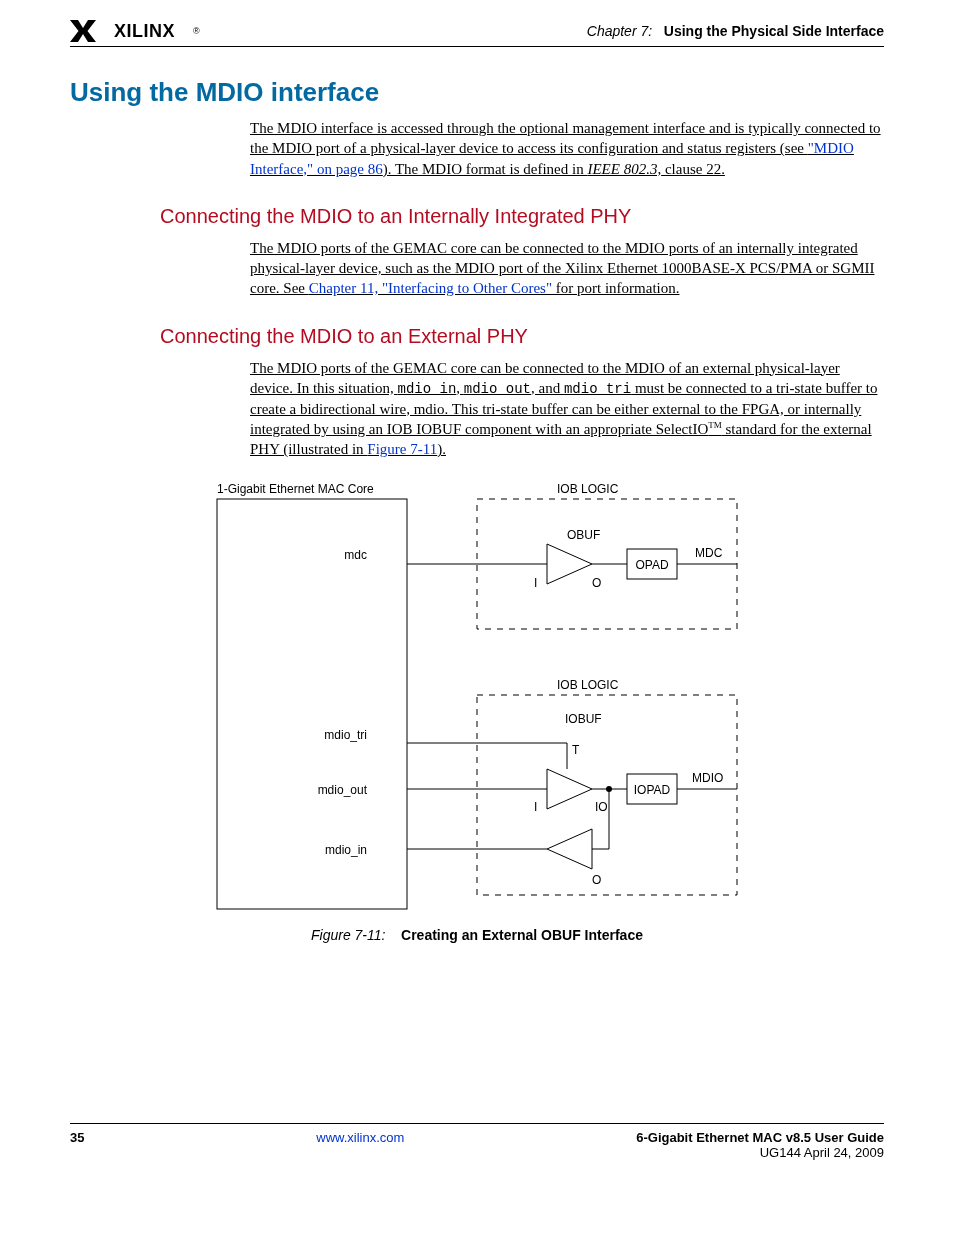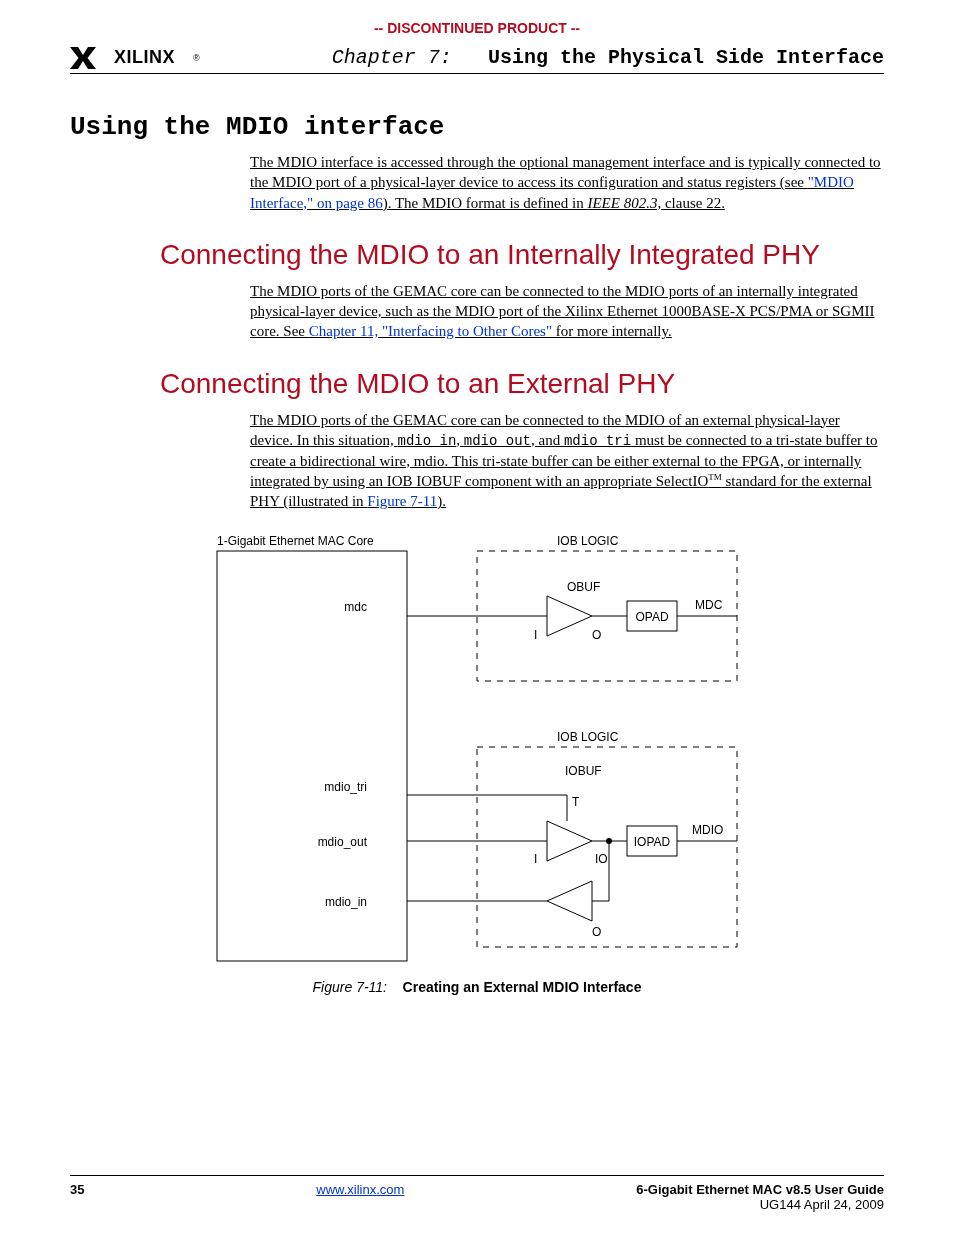--- a/index.html
+++ b/index.html
@@ -37,46 +37,46 @@
   .logo-word {
     font-size: 18px;
     font-weight: 700;
     letter-spacing: 0.5px;
   }
   .logo-r {
     font-size: 9px;
     vertical-align: super;
   }
   .chapter-ref {
-    font-family: Liberation Mono, monospace;
-    font-size: 20px;
+    font-family: Liberation Sans, sans-serif;
+    font-size: 14px;
   }
   .chapter-ref .chap-label {
     font-style: italic;
   }
   .chapter-ref .chap-title {
     font-weight: bold;
   }
   hr.rule {
     border: none;
     border-top: 1.5px solid #000;
     margin: 4px 0 30px 0;
   }
   h1.section {
-    font-family: Liberation Mono, monospace;
-    color: #000000;
+    font-family: Liberation Sans, sans-serif;
+    color: #0369a1;
     font-weight: bold;
     font-size: 26px;
-    margin: 38px 0 10px 0;
+    margin: 30px 0 10px 0;
   }
   h2.subsection {
     font-family: Arial, Helvetica, sans-serif;
     color: #b50b20;
     font-weight: normal;
-    font-size: 28px;
+    font-size: 20px;
     margin: 26px 0 10px 90px;
   }
   p.body {
     margin: 10px 0 10px 180px;
     font-size: 15px;
     line-height: 1.35;
     text-decoration: underline;
   }
   .link {
     color: #0033cc;
@@ -119,34 +119,32 @@
     display: flex;
     justify-content: space-between;
     font-family: Arial, Helvetica, sans-serif;
     font-size: 13px;
   }
   .footer-row .pg {
     font-weight: bold;
   }
   .footer-row .url {
     color: #0033cc;
-    text-decoration: underline;
   }
   .footer-right {
     text-align: right;
   }
   .footer-right .title {
     font-weight: bold;
   }
 </style>
 </head>
 <body>
 
 <div class="page">
-  <div class="banner">-- DISCONTINUED PRODUCT --</div>
 
   <div class="header-row">
     <div class="logo">
       <svg width="26" height="22" viewBox="0 0 26 22">
         <polygon points="0,0 8,0 13,8 18,0 26,0 17.5,11 26,22 18,22 13,14 8,22 0,22 8.5,11" fill="#000"></polygon>
       </svg>
       <span class="logo-word">XILINX</span>
         <span class="logo-r">®</span>
     </div>
     <div class="chapter-ref">
@@ -159,21 +157,21 @@
 
   <h1 class="section">Using the MDIO interface</h1>
 
   <p class="body">
     <span>The MDIO interface is accessed through the optional management interface and is typically connected to the MDIO port of a physical-layer device to access its configuration and status registers (see </span><span class="link">"MDIO Interface," on page 86</span><span>). The MDIO format is defined in </span><span class="ital">IEEE 802.3,</span><span> clause 22.</span>
   </p>
 
   <h2 class="subsection">Connecting the MDIO to an Internally Integrated PHY</h2>
 
   <p class="body">
-    <span>The MDIO ports of the GEMAC core can be connected to the MDIO ports of an internally integrated physical-layer device, such as the MDIO port of the Xilinx Ethernet 1000BASE-X PCS/PMA or SGMII core. See </span><span class="link">Chapter 11, "Interfacing to Other Cores"</span><span> for more internally.</span>
+    <span>The MDIO ports of the GEMAC core can be connected to the MDIO ports of an internally integrated physical-layer device, such as the MDIO port of the Xilinx Ethernet 1000BASE-X PCS/PMA or SGMII core. See </span><span class="link">Chapter 11, "Interfacing to Other Cores"</span><span> for port information.</span>
   </p>
 
   <h2 class="subsection">Connecting the MDIO to an External PHY</h2>
 
   <p class="body">
     <span>The MDIO ports of the GEMAC core can be connected to the MDIO of an external physical-layer device. In this situation, </span><code class="m">mdio_in</code><span>, </span><code class="m">mdio_out</code><span>, and </span><code class="m">mdio_tri</code><span> must be connected to a tri-state buffer to create a bidirectional wire, mdio. This tri-state buffer can be either external to the FPGA, or internally integrated by using an IOB IOBUF component with an appropriate SelectIO</span><sup style="font-size:9px;">TM</sup><span> standard for the external PHY (illustrated in </span><span class="link">Figure 7-11</span><span>).</span>
   </p>
 
   <div class="figure">
     <svg width="560" height="440" viewBox="0 0 560 440" font-family="Arial,Helvetica,sans-serif" font-size="12">
@@ -226,21 +224,21 @@
       <text x="395" y="405">O</text>
 
       <text x="170" y="375" text-anchor="end">mdio_in</text>
       <line x1="210" y1="370" x2="350" y2="370" stroke="#000"></line>
       <line x1="395" y1="370" x2="412" y2="370" stroke="#000"></line>
       <line x1="412" y1="370" x2="412" y2="310" stroke="#000"></line>
     </svg>
     <div class="figcap">
       <span class="fignum">Figure 7-11:</span>
       &nbsp;&nbsp;
-      <span class="figtitle">Creating an External MDIO Interface</span>
+      <span class="figtitle">Creating an External OBUF Interface</span>
     </div>
   </div>
 
   <div class="footer">
     <hr class="footer-rule">
     <div class="footer-row">
       <div class="pg">35</div>
       <div class="url">www.xilinx.com</div>
       <div class="footer-right">
         <div class="title">6-Gigabit Ethernet MAC v8.5 User Guide</div>

